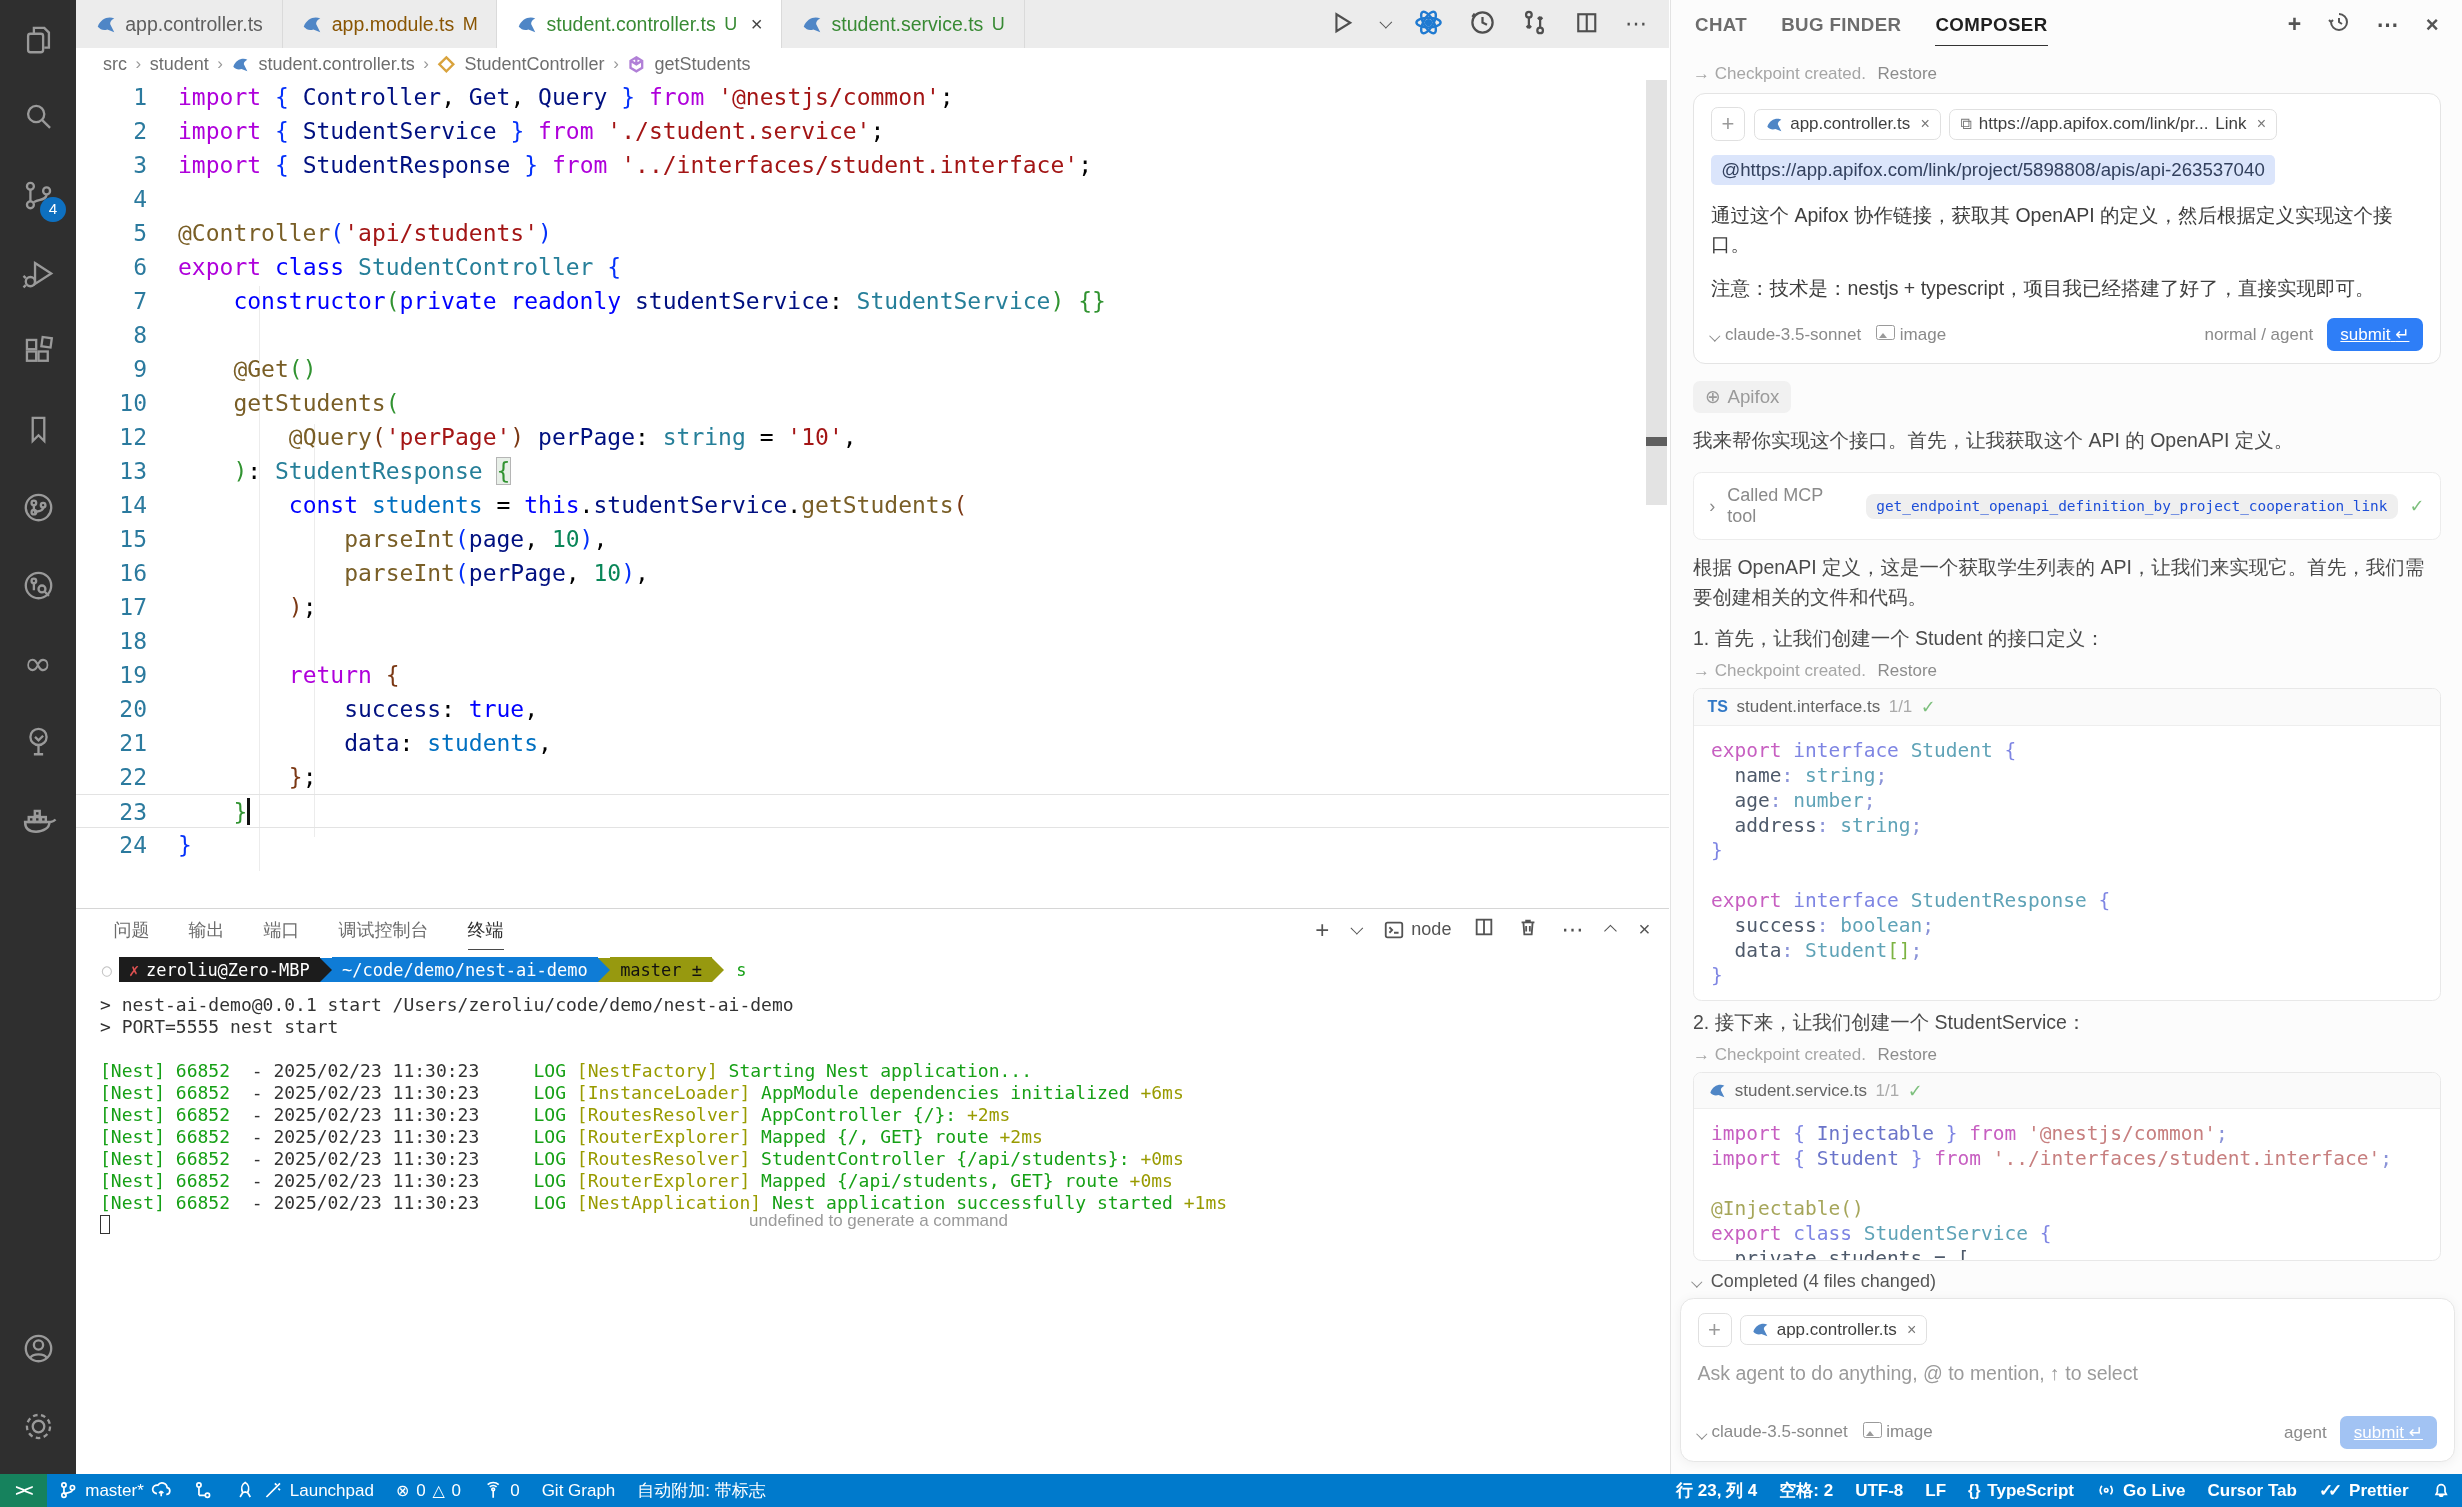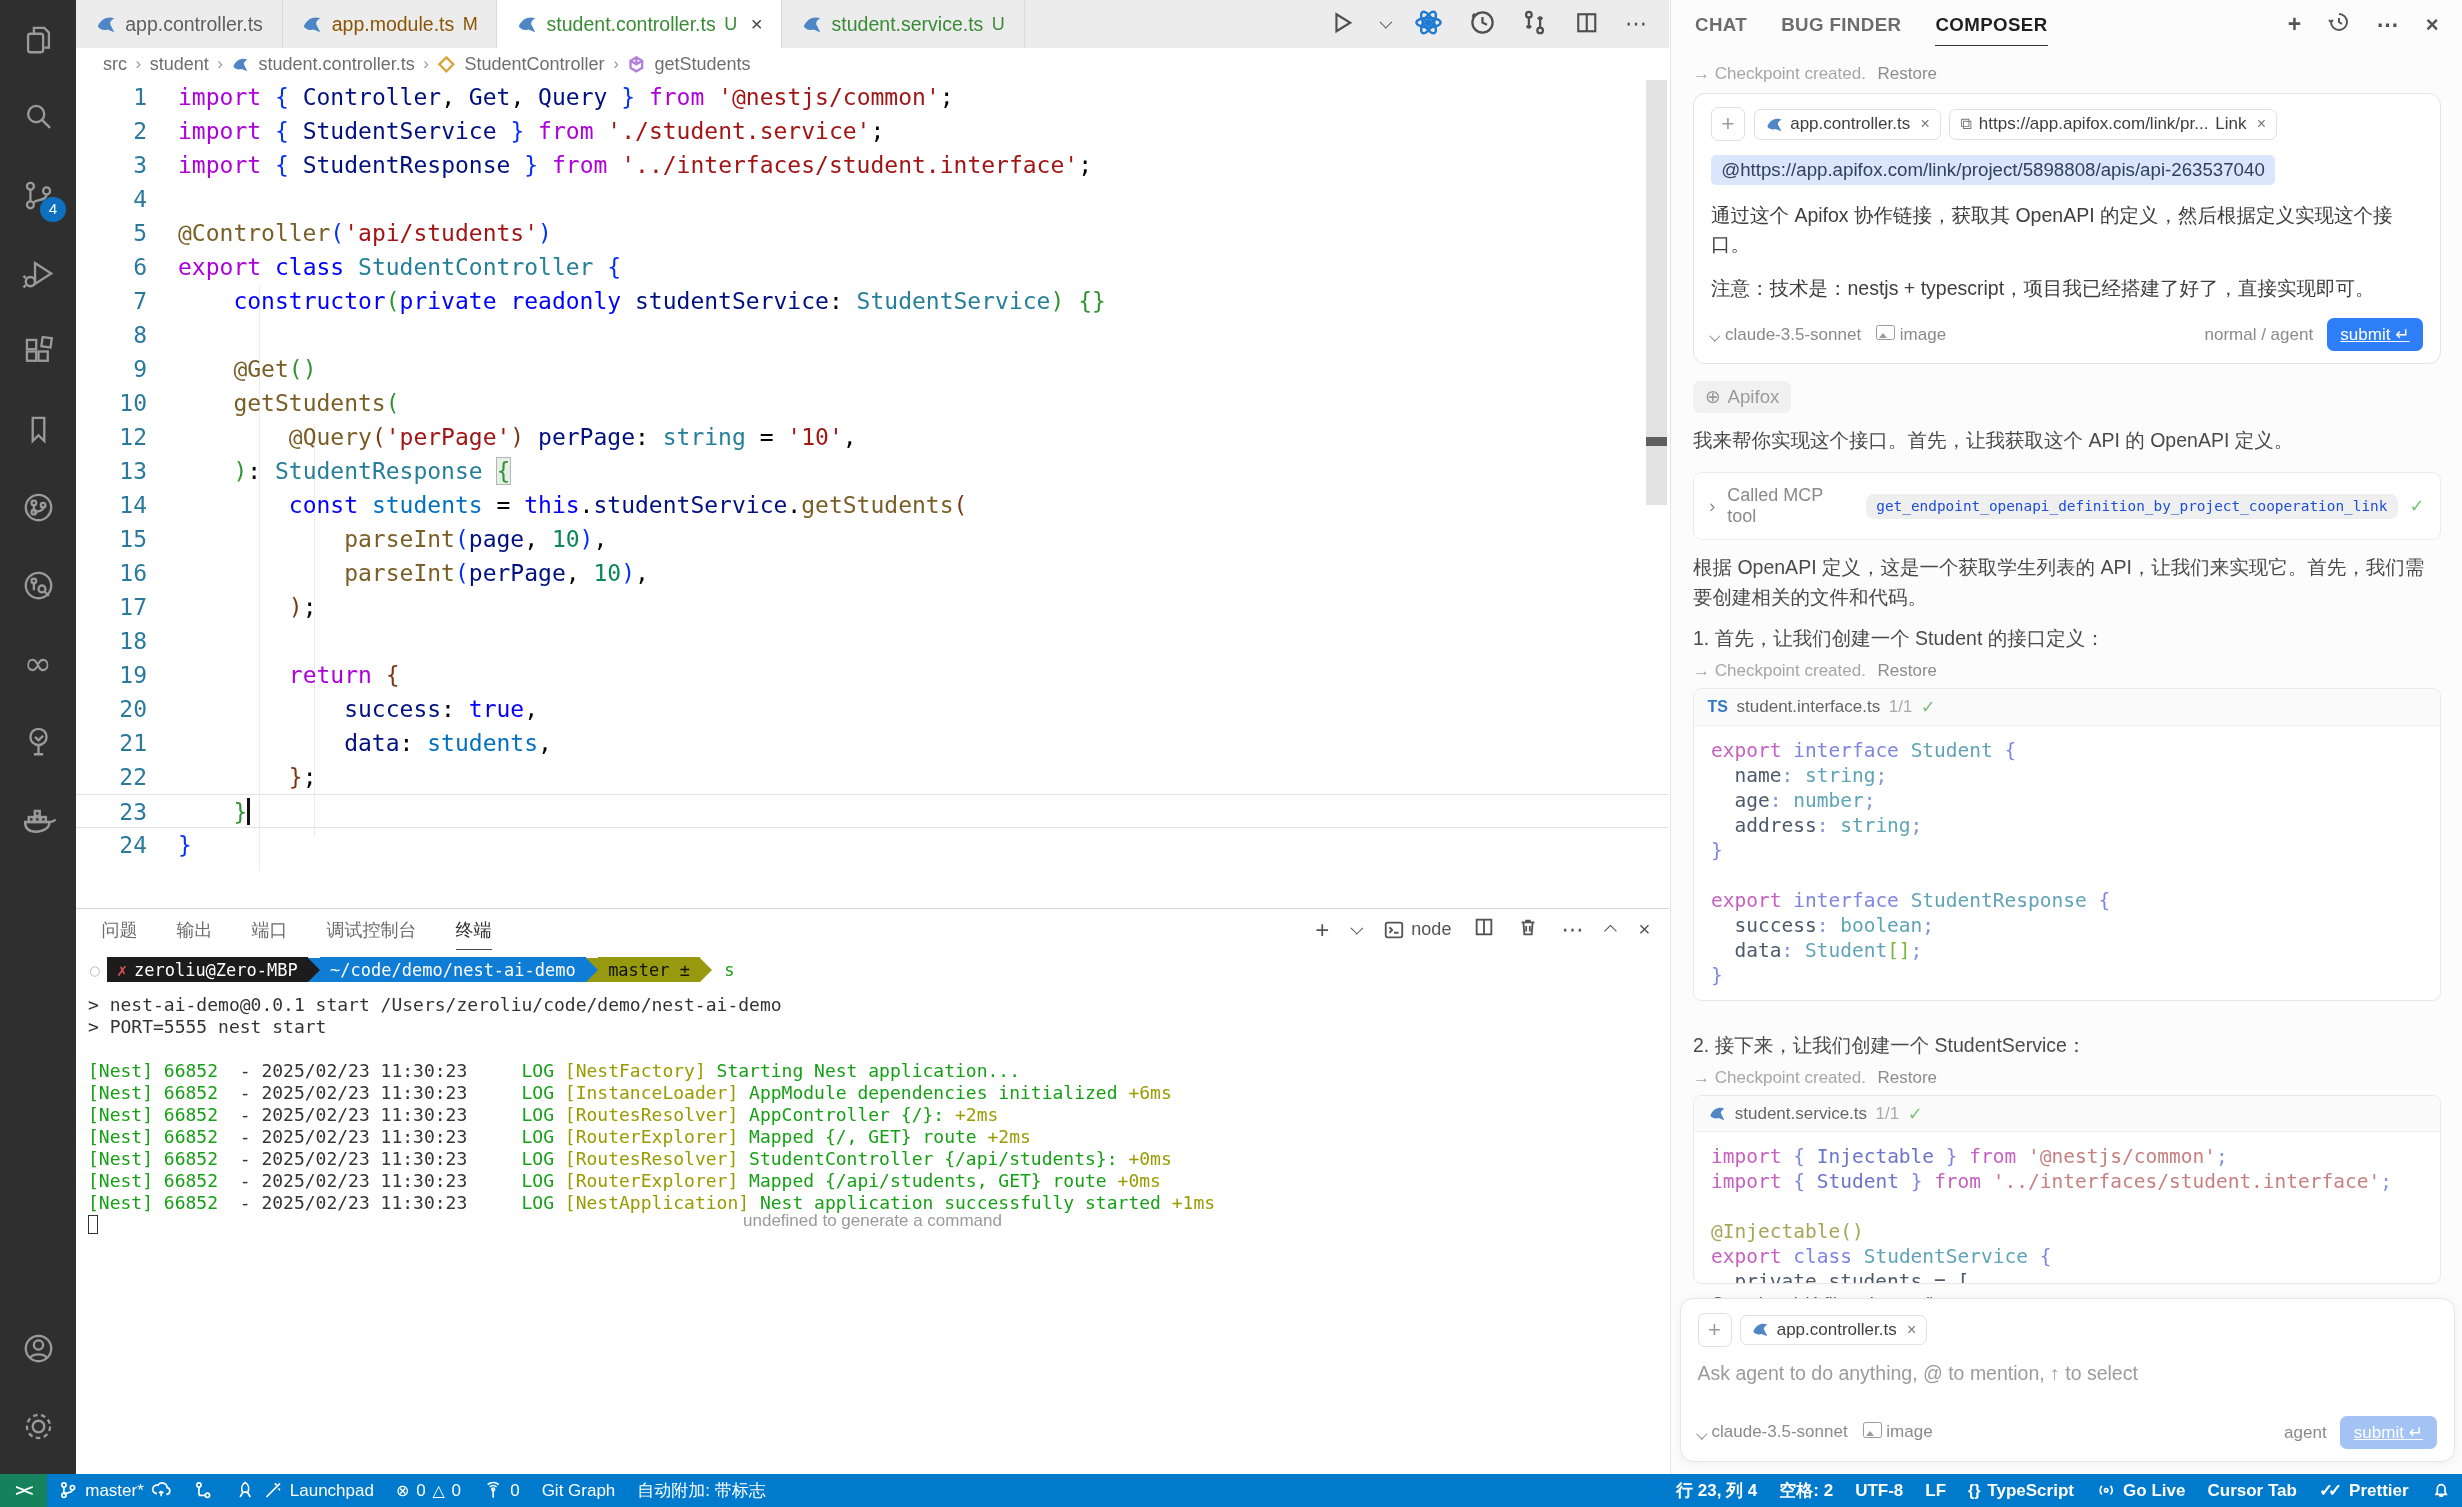--- a/index.html
+++ b/index.html
@@ -47,21 +47,21 @@
   .tk-vc{color:#0070C1} .tk-fn{color:#795E26} .tk-st{color:#A31515} .tk-nu{color:#098658}
   .tk-b1{color:#0431FA} .tk-b2{color:#319331} .tk-b3{color:#7B3814}
   .tk-mb{color:#319331; background:#e8efe8; outline:0.8px solid #b5b5b5;}
   .caret { display:inline-block; width:2.5px; height:27px; background:#111; vertical-align:-5.1px; }
   .guide { position:absolute; width:0.8px; background:#ececec; left:0; top:0; }
   .ed-scroll { position:absolute; right:2.5px; top:0; width:20.4px; height:828px; }
   .ed-thumb { position:absolute; top:0; left:0; width:20.4px; height:425px; background:#d9d9d9; opacity:.75; }
   .ed-mark { position:absolute; top:357px; left:0; width:20.4px; height:8.5px; background:#5f5f5f; }
 
   
-  .panel { position:relative; height:565px; border-top:0.8px solid #d6d6d6; background:#fff; }
+  .panel { position:relative; height:565px; border-top:0.8px solid #d6d6d6; background:#fff;padding-left:12px; }
   .panel-tabs { height:41px; display:flex; align-items:center; gap:39px; padding-left:25.5px;
     font-size:18px; color:#6c6c6c; }
   .ptab.active { color:#2f2f2f; border-bottom:1.7px solid #4a4a4a; padding-bottom:6.8px; margin-bottom:-8.5px; }
   .panel-actions { margin-left:auto; display:flex; align-items:center; gap:22px; padding-right:18.7px; color:#545454; font-size:18px; }
   .panel-actions svg { stroke:#545454; fill:none; stroke-width:2; }
   .chev { display:inline-block; width:9.3px; height:9.3px; border-right:1.7px solid #545454;
     border-bottom:1.7px solid #545454; transform:rotate(45deg) translateY(-1.7px); }
   .chev.up { transform:rotate(-135deg) translateY(-1.7px); }
   .xmark { font-size:20.4px; }
 
@@ -595,21 +595,21 @@
           <div class="cb-line"><span class="code"><span>  </span><span class="cb-pv">address</span><span class="cb-pp">: </span><span class="cb-pt">string</span><span class="cb-pp">;</span></span></div>
           <div class="cb-line"><span class="code"><span class="cb-pb">}</span></span></div>
           <div class="cb-line"><span class="code"></span></div>
           <div class="cb-line"><span class="code"><span class="cb-pk">export</span><span> </span><span class="cb-pb">interface</span><span> </span><span class="cb-pt">StudentResponse</span><span> </span><span class="cb-pb">{</span></span></div>
           <div class="cb-line"><span class="code"><span>  </span><span class="cb-pv">success</span><span class="cb-pp">: </span><span class="cb-pt">boolean</span><span class="cb-pp">;</span></span></div>
           <div class="cb-line"><span class="code"><span>  </span><span class="cb-pv">data</span><span class="cb-pp">: </span><span class="cb-pt">Student</span><span class="cb-pg">[]</span><span class="cb-pp">;</span></span></div>
           <div class="cb-line"><span class="code"><span class="cb-pb">}</span></span></div>
         </div>
     </div>
 
-    <div class="msg" style="margin-top:29px;">2. 接下来，让我们创建一个 StudentService：</div>
+    <div class="msg" style="margin-top:6px;">2. 接下来，让我们创建一个 StudentService：</div>
 
     <div class="checkpoint" style="margin-top:8.5px;">
       <span>→</span>
       <span>Checkpoint created.</span>
       <span class="restore">Restore</span>
     </div>
 
     <div class="code-card clip215">
       <div class="cc-head">
         <svg class="bird" style="width:18.7px;height:18.7px;" viewBox="0 0 16 16">

